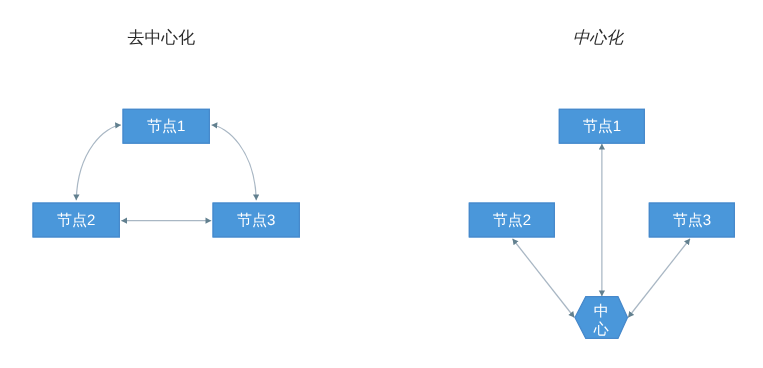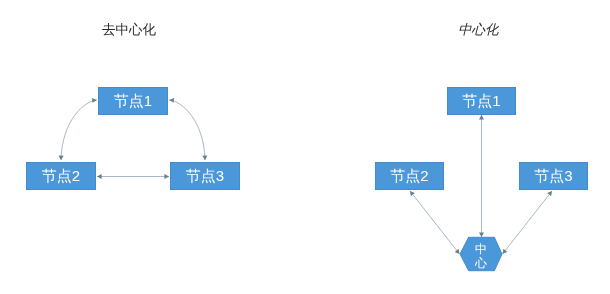--- a/index.html
+++ b/index.html
@@ -15,21 +15,21 @@
     white-space:nowrap;font-weight:400;
   }
 
   svg.edges{
     position:absolute;left:0;top:0;width:610px;height:294px;overflow:visible;
   }
 
   .node{
     position:absolute;background:#4A97DA;border:1px solid #4789CB;
     box-sizing:border-box;color:#ffffff;
-    font-size:15px;line-height:14px;
+    font-size:12px;line-height:14px;
     display:flex;align-items:center;justify-content:center;
   }
 
   .hexwrap{position:absolute;width:42px;height:34px;}
   .hexlabel{
     position:absolute;left:0;width:100%;text-align:center;
     color:#ffffff;font-size:12px;line-height:13px;
   }
 </style>
 </head>

